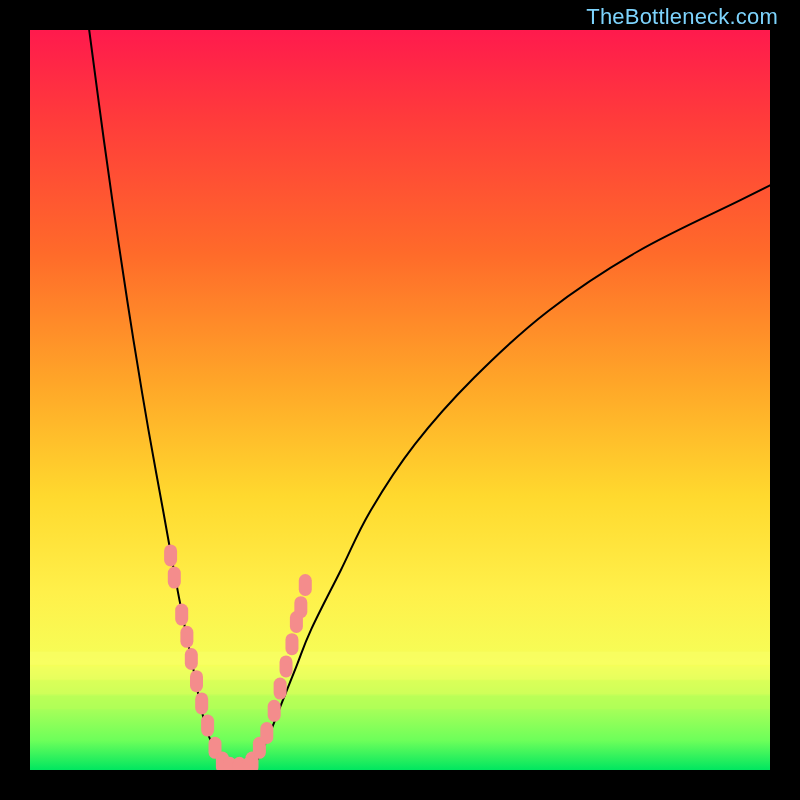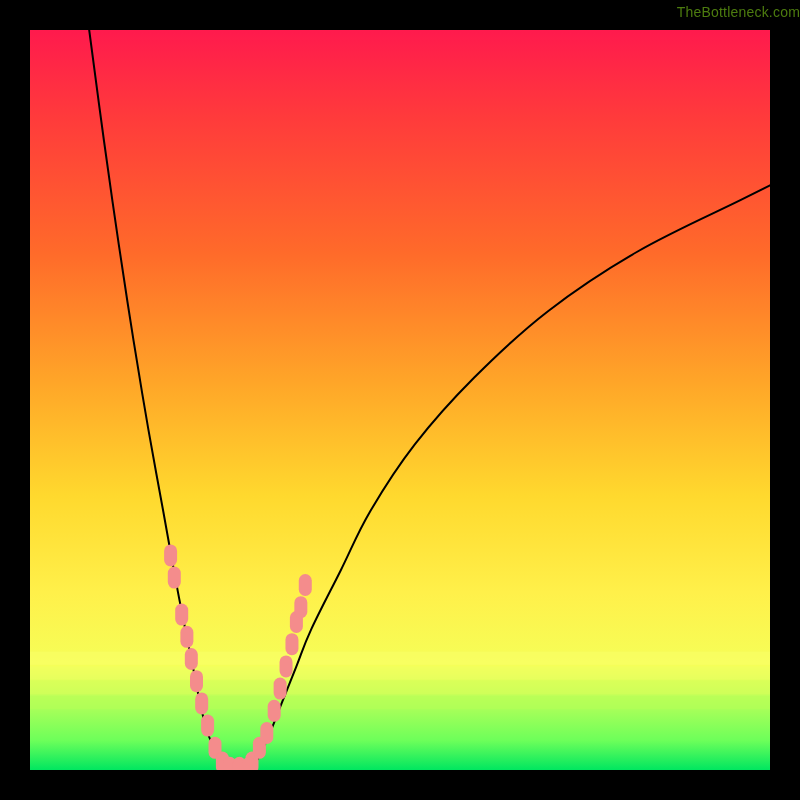--- a/index.html
+++ b/index.html
@@ -39,24 +39,24 @@
   .plot svg {
     position: absolute;
     left: 0;
     top: 0;
     width: 740px;
     height: 740px;
   }
   .watermark {
     position: absolute;
     top: 4px;
-    right: 0;
+    right: 22px;
     font-family: Arial, Helvetica, sans-serif;
-    font-size: 14px;
-    color: #4d7c0f;
+    font-size: 22px;
+    color: #7dd3fc;
     letter-spacing: 0.2px;
     user-select: none;
   }
 </style>
 </head>
 <body>
 
 <div class="frame">
 
   <div class="watermark">TheBottleneck.com</div>

